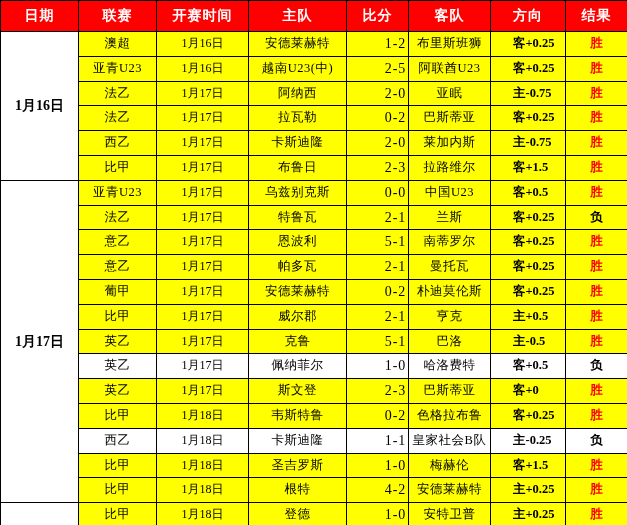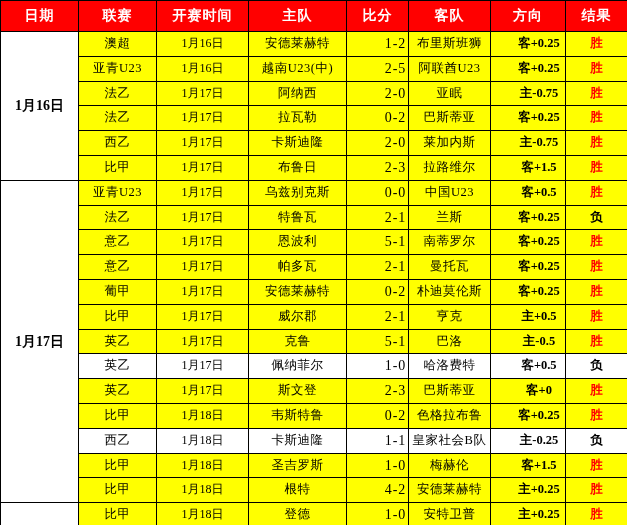--- a/index.html
+++ b/index.html
@@ -34,21 +34,21 @@
     letter-spacing:1px;
   }
   td.date{
     background:#ffffff;
     color:#000;
     font-weight:bold;
     font-size:14px;
   }
   td.hl{background:#ffff00;color:#000;}
   td.plain{background:#ffffff;color:#000;}
-  td.dir{text-align:center;padding-left:22px;font-weight:bold;margin-left:44px;}
+  td.dir{text-align:left;padding-left:22px;font-weight:bold;margin-left:44px;}
   td.res{font-weight:bold;}
   td.res.win{color:#ff0000;}
   td.res.lose{color:#000000;}
   td.league{letter-spacing:0.5px;}
   td.team{letter-spacing:0.5px;}
   td.score{letter-spacing:1px;font-size:14px;padding-left:36px;}
   td.time{font-size:12px;}
 </style>
 </head>
 <body>

